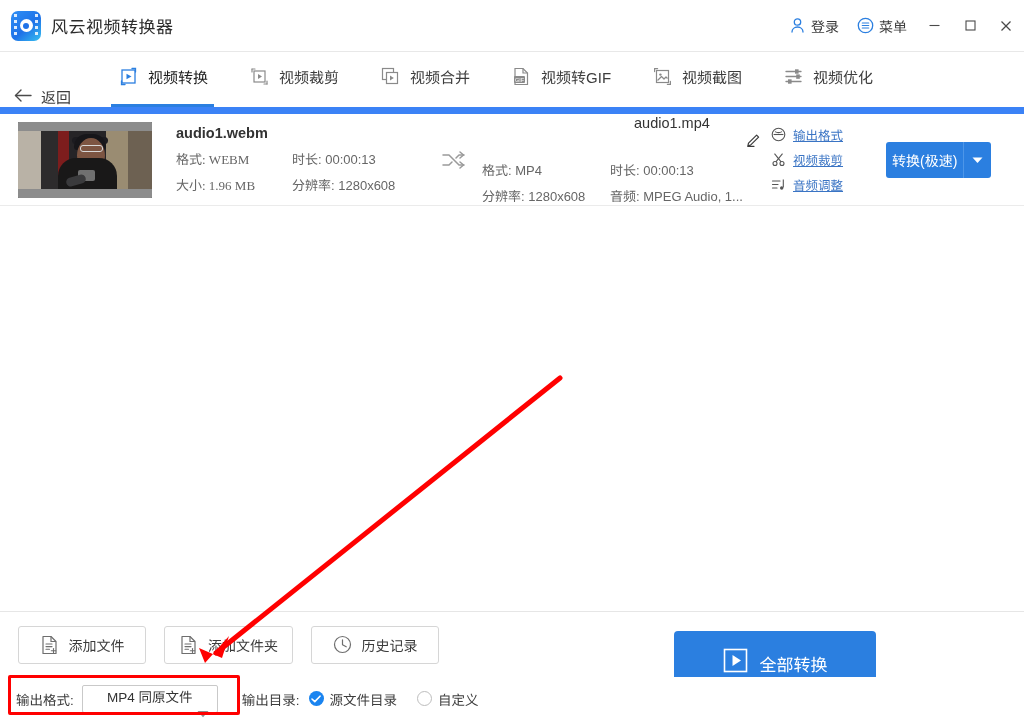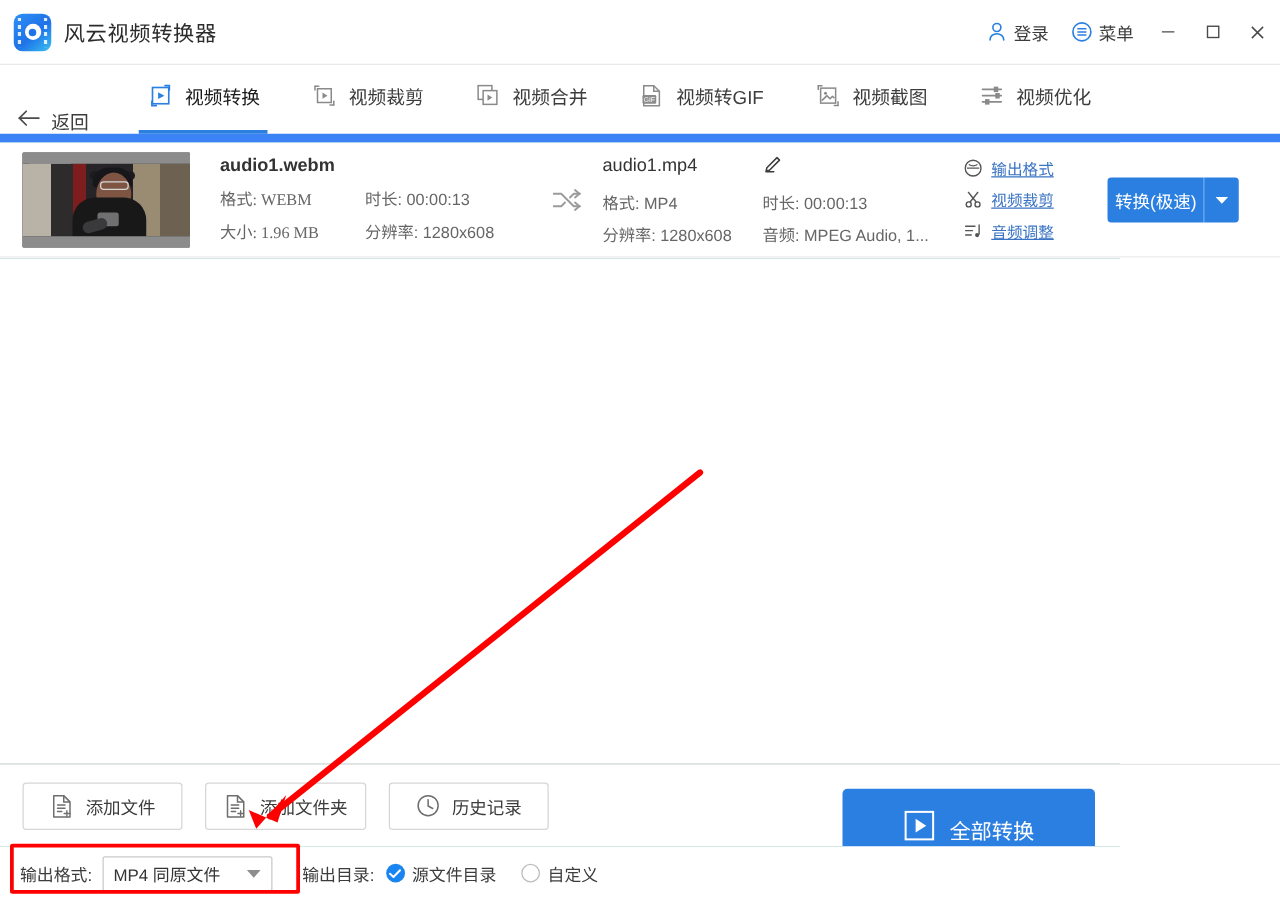--- a/index.html
+++ b/index.html
@@ -83,21 +83,21 @@
   .thumb .mic { position:absolute; left:36%; top:72%; width:20px; height:9px; border-radius:6px; background:#3a3a3c; transform:rotate(-16deg); }
   .thumb .wm { position:absolute; left:5px; top:4px; width:34px; height:5px; background:rgba(255,255,255,.55); border-radius:1px; }
 
   .meta { margin-left:24px; width:250px; flex:none; }
   .meta .fname { font-size:14.5px; color:#333; margin-bottom:8px;font-weight:bold; }
   .meta .mrow { display:flex; font-size:13px; color:#666; margin-top:7px; }
   .meta .c1 { width:116px; flex:none;font-family:Liberation Serif, serif; }
   .swap { width:56px; display:flex; align-items:center; justify-content:center; flex:none; }
 
   .meta2 { width:280px; flex:none; }
-  .meta2 .top { display:flex; align-items:center; margin-bottom:8px; }
+  .meta2 .top { display:flex; align-items:flex-end; margin-bottom:8px;flex-direction:column; }
   .meta2 .fname { font-size:14.5px; color:#333; width:128px; flex:none; }
   .meta2 .mrow { display:flex; font-size:13px; color:#666; margin-top:7px; }
   .meta2 .c1 { width:128px; flex:none; }
   .meta2 .c2 { max-width:150px; overflow:hidden; white-space:nowrap; text-overflow:ellipsis; }
 
   .actions { width:110px; flex:none; margin-left:8px; }
   .act { display:flex; align-items:center; gap:7px; margin:6px 0; font-size:12.5px; color:#3a74c4; cursor:pointer; }
   .act span.lbl { text-decoration:underline; }
   .act .aic { width:16px; height:16px; display:flex; align-items:center; justify-content:center; color:#555; }
 
@@ -134,20 +134,21 @@
 
   .formatbar {
     position:absolute; top:677px; left:0; width:1024px; height:43px; background:#fff;
     display:flex; align-items:center;
   }
   .fmt-label { margin-left:16px; font-size:13.5px; color:#3c3c3c; }
   .select {
     margin-left:8px; width:136px; height:28px; border:1px solid #c9c9c9; border-radius:2px;
     background:#fff; display:flex; align-items:center; padding:0 8px; font-size:13.5px; color:#333;
     cursor:pointer;
+    flex-direction:column;
   }
   .select .caret { margin-left:auto; }
   .dir-label { margin-left:24px; font-size:13.5px; color:#3c3c3c; }
   .radio { display:flex; align-items:center; gap:6px; margin-left:9px; font-size:13.5px; color:#3c3c3c; cursor:pointer; }
   .radio.second { margin-left:20px; }
   .rdot { width:15px; height:15px; border-radius:50%; border:1.4px solid #bdbdbd; background:#fff; flex:none; }
   .rdot.on { border:none; background:#1a84f0; display:flex; align-items:center; justify-content:center; }
 
   
   .anno { position:absolute; inset:0; pointer-events:none; }

